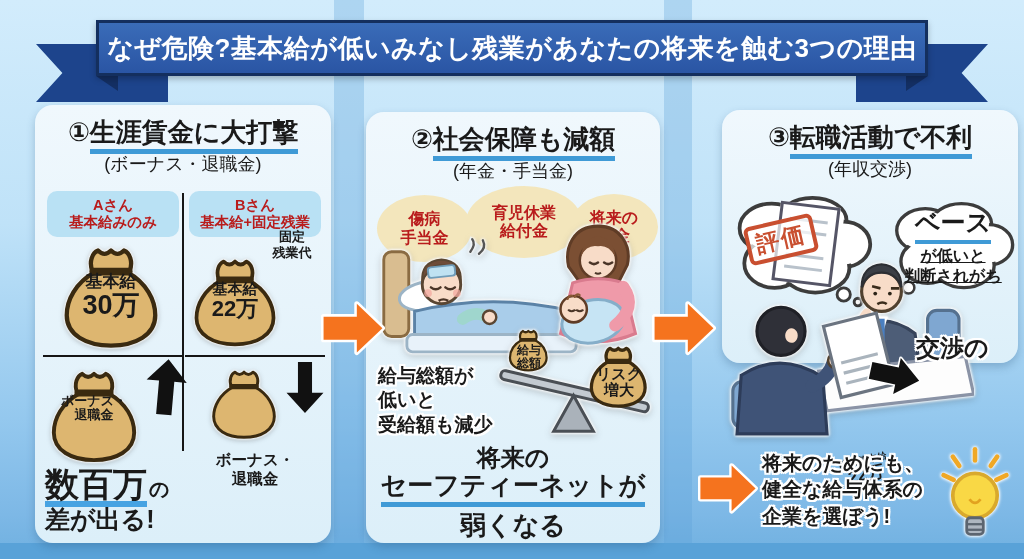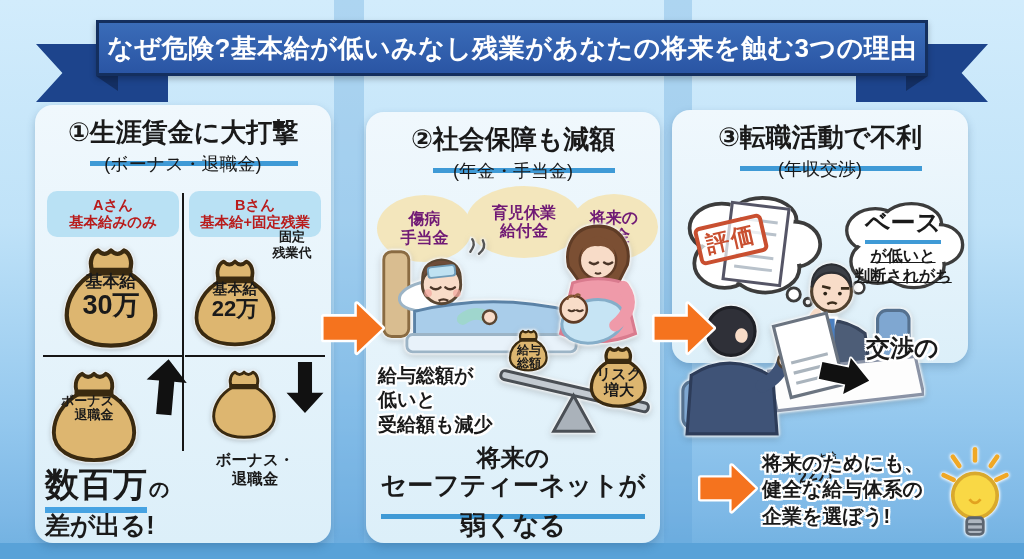--- a/index.html
+++ b/index.html
@@ -19,48 +19,48 @@
   .ribbon-main{position:absolute;left:96px;top:20px;width:832px;height:56px;
     background:linear-gradient(180deg,#3a6cb8,#2a55a4);border:3px solid #142f5e;box-sizing:border-box;
     box-shadow:0 3px 6px rgba(0,0,0,.25);display:flex;align-items:center;justify-content:center;z-index:3;}
   .ribbon-title{color:#fff;font-size:26px;font-weight:800;letter-spacing:.5px;white-space:nowrap;}
 
   
   .panel{position:absolute;background:linear-gradient(180deg,#f0f8fd,#dcefF9);border-radius:18px;
     box-shadow:0 4px 8px rgba(40,80,120,.28);z-index:2;}
   #panel1{left:35px;top:105px;width:296px;height:438px;}
   #panel2{left:366px;top:112px;width:294px;height:431px;}
-  #panel3{left:672px;top:110px;width:296px;height:253px;}
+  #panel3{left:722px;top:110px;width:296px;height:253px;}
   .p-head{position:absolute;top:12px;left:0;width:100%;text-align:center;font-size:26px;font-weight:800;white-space:nowrap;}
   .p-sub{position:absolute;top:47px;left:0;width:100%;text-align:center;font-size:18px;font-weight:400;}
-  .u-blue{display:inline-block;border-bottom:5px solid #3f9ad6;padding-bottom:13px;line-height:1.15;}
+  .u-blue{display:inline-block;border-bottom:5px solid #3f9ad6;padding-bottom:1px;line-height:1.15;}
   .pre{white-space:pre-line;}
   .halo{text-shadow:-2px -2px 0 #fff,2px -2px 0 #fff,-2px 2px 0 #fff,2px 2px 0 #fff,-2px 0 0 #fff,2px 0 0 #fff,0 -2px 0 #fff,0 2px 0 #fff;}
 
   
   .chip{position:absolute;background:#b9e1f4;border-radius:10px;display:flex;align-items:center;justify-content:center;
     text-align:center;font-weight:700;font-size:14.5px;line-height:1.2;color:#b91c1c;}
   .divider{position:absolute;left:147px;top:88px;width:2px;height:258px;background:#161616;}
   .hline{position:absolute;height:2px;background:#151515;}
   .bag{position:absolute;}
   .bag svg,.coin svg{width:100%;height:100%;filter:drop-shadow(0 0 1px #fff) drop-shadow(0 0 1px #fff) drop-shadow(0 1px 2px rgba(0,0,0,.25));}
   .bag-cap{position:absolute;left:0;right:0;top:28%;display:flex;flex-direction:column;align-items:center;
     font-weight:800;line-height:1.05;text-align:center;}
   .coin{position:absolute;}
   .coin-cap{position:absolute;inset:0;display:flex;align-items:center;justify-content:center;font-weight:800;}
   .blk-arrow{position:absolute;}
   .result{position:absolute;left:10px;top:362px;width:142px;line-height:1;}
-  .result .big{font-size:34px;font-weight:800;border-bottom:6px solid #47a3e2;padding-bottom:6px;display:inline-block;}
+  .result .big{font-size:34px;font-weight:800;border-bottom:6px solid #47a3e2;padding-bottom:0;display:inline-block;}
   .result .particle{font-size:20px;font-weight:800;margin-left:2px;}
   .result .line2{font-size:25px;font-weight:700;}
   .small-label{position:absolute;text-align:center;font-weight:800;font-size:15.5px;line-height:1.2;}
 
   
   .crc{position:absolute;background:#f3e6bc;border-radius:50%;display:flex;align-items:center;justify-content:center;
-    text-align:center;font-weight:800;font-size:16px;line-height:1.15;color:#701a75;}
+    text-align:center;font-weight:800;font-size:16px;line-height:1.15;color:#b91c1c;}
   .illus{position:absolute;}
   .illus svg{width:100%;height:100%;filter:drop-shadow(0 0 1.5px #fff) drop-shadow(0 0 1.5px #fff) drop-shadow(0 2px 3px rgba(0,0,0,.2));}
   .note2{position:absolute;left:12px;top:252px;width:160px;font-size:19px;font-weight:800;line-height:1.28;}
   .ss-cap{position:absolute;font-weight:800;text-align:center;line-height:1.05;}
   .concl{position:absolute;left:0;width:100%;text-align:center;font-weight:800;}
 
   
   .cloud{position:absolute;}
   .cloud svg{width:100%;height:100%;}
   .mini-doc{position:absolute;left:44px;top:16px;width:54px;height:74px;background:#fff;border:3px solid #556;transform:rotate(7deg);}

